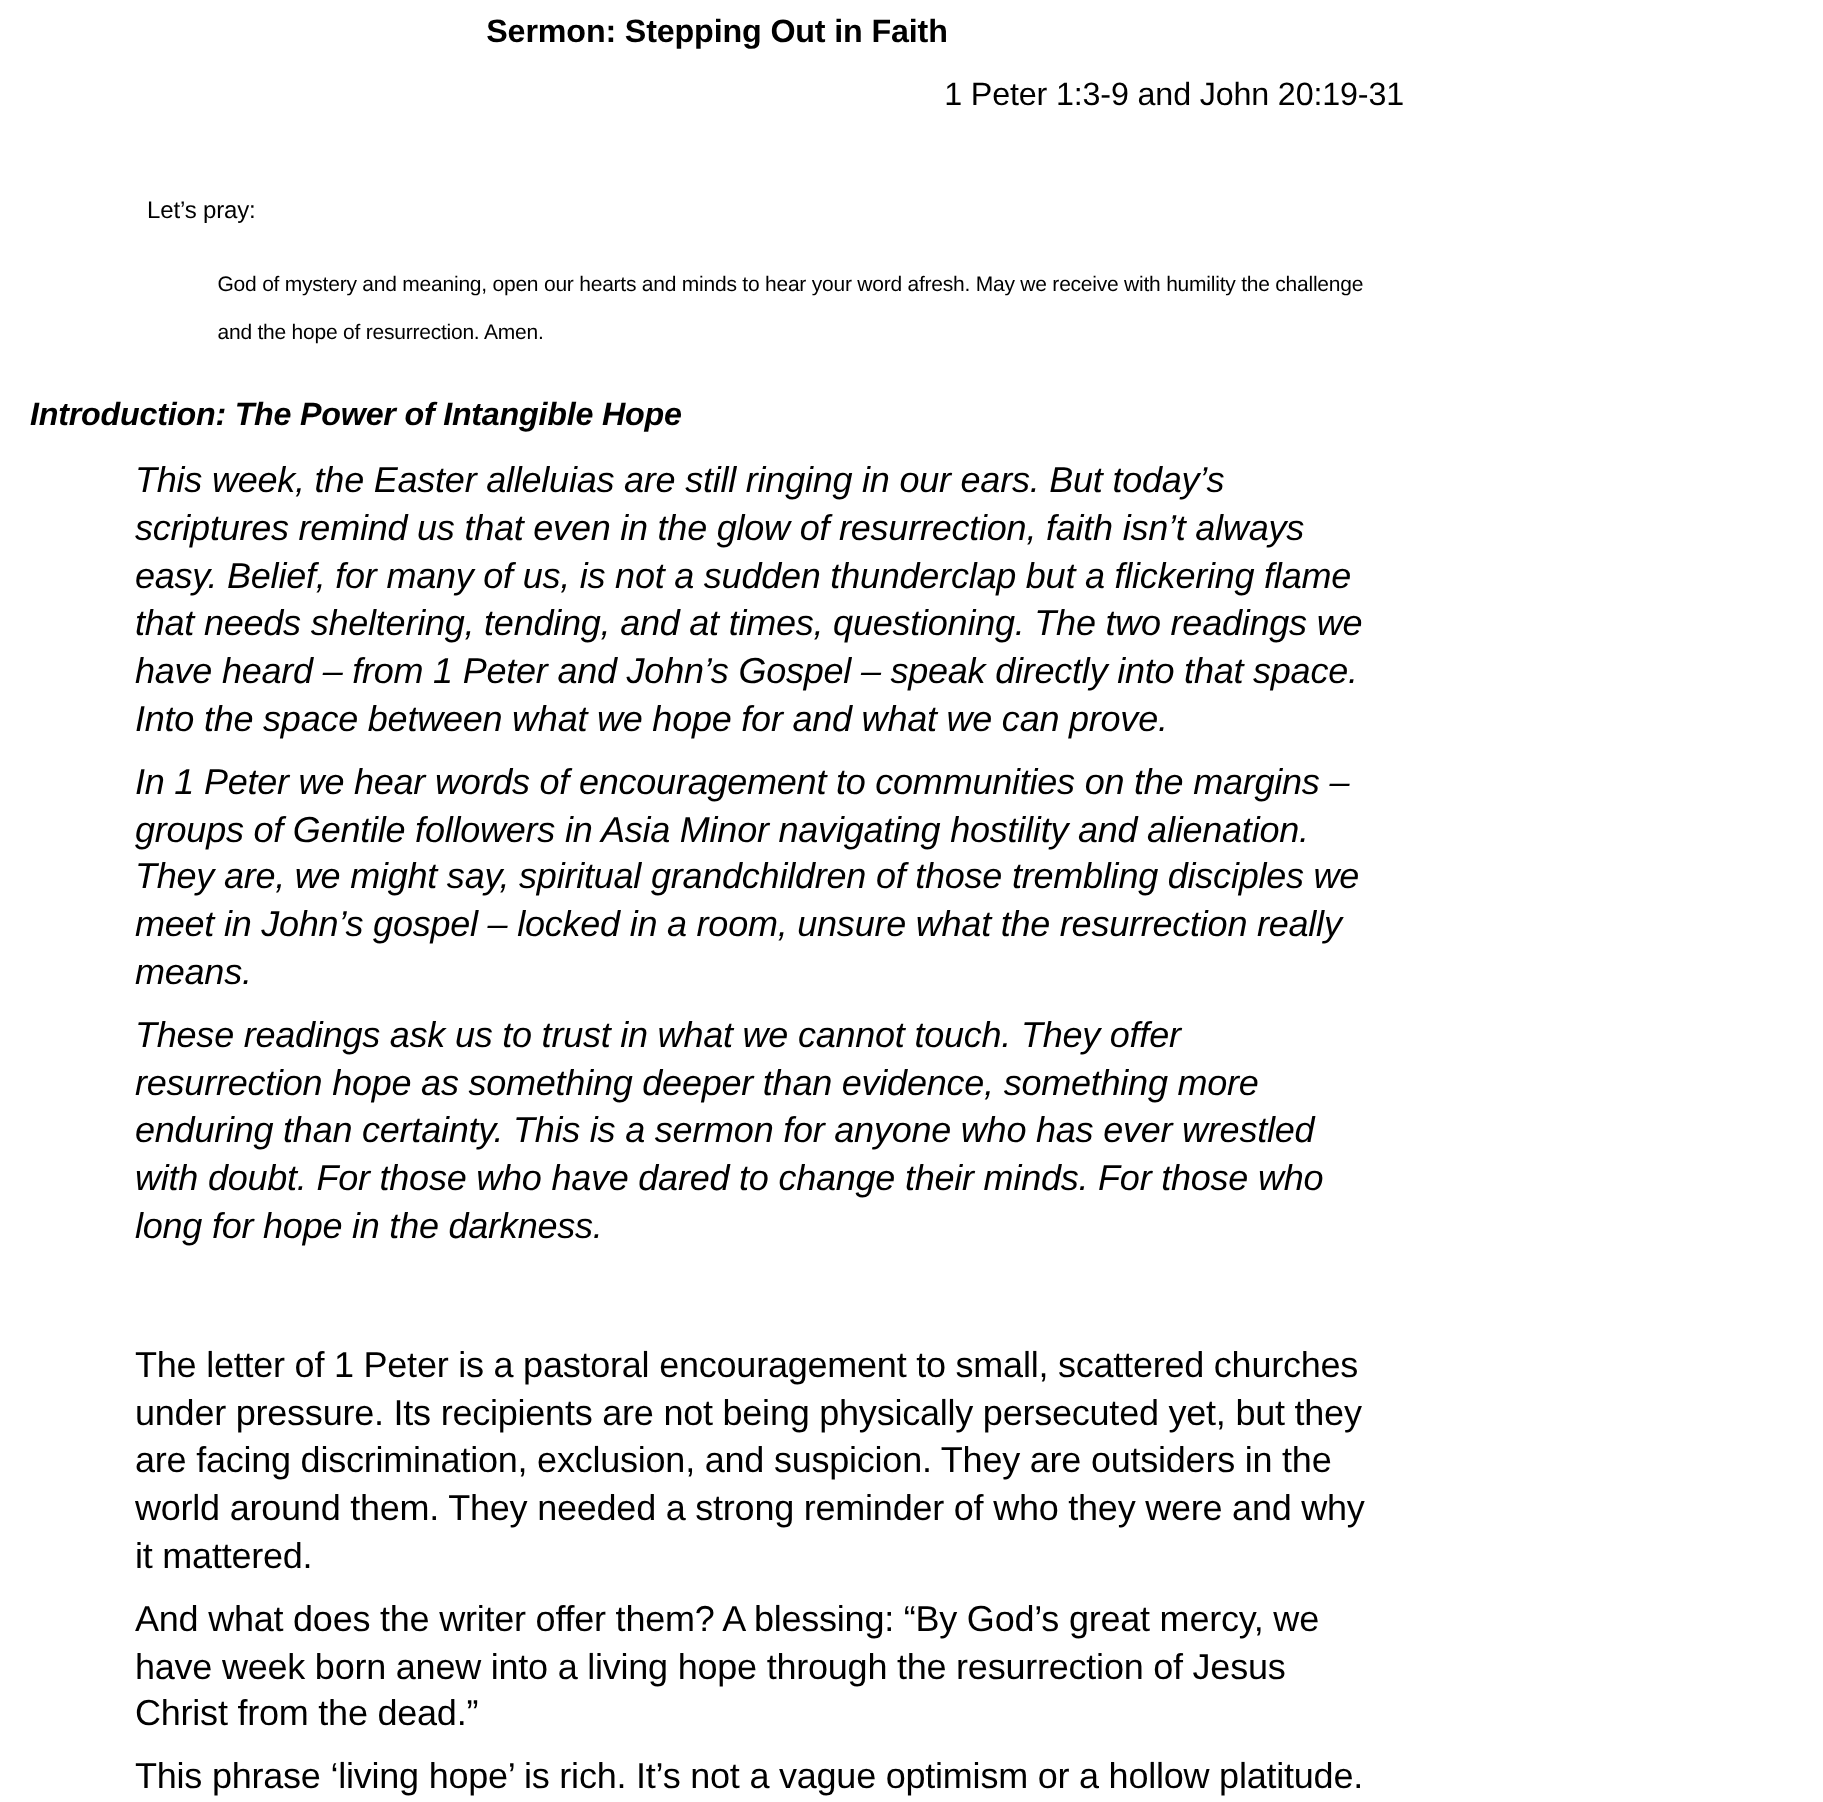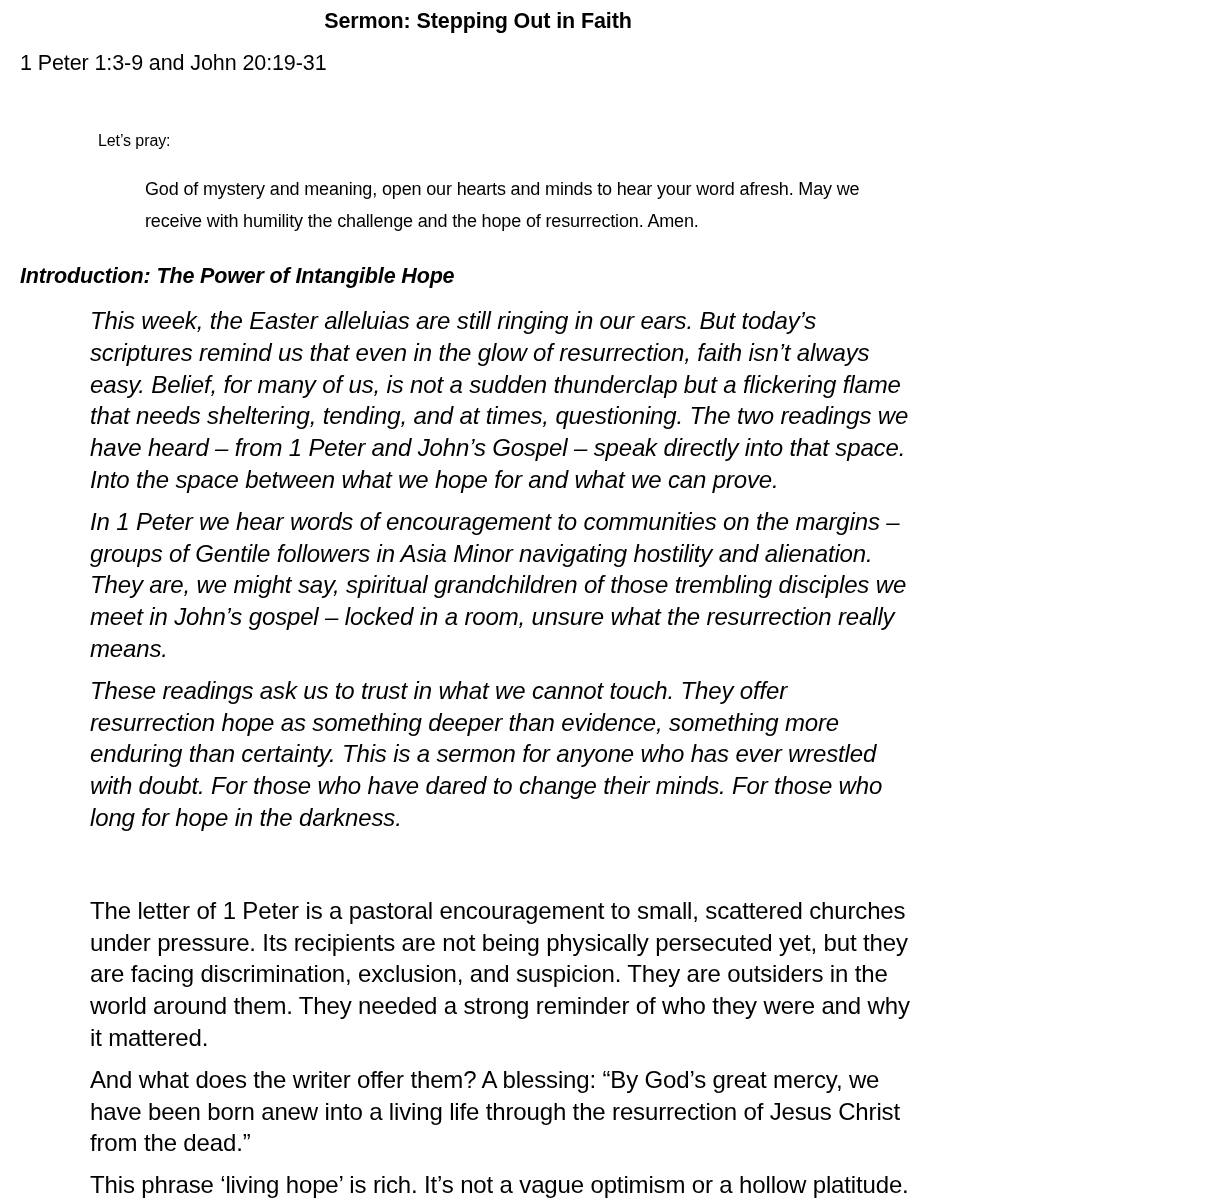--- a/index.html
+++ b/index.html
@@ -28,41 +28,41 @@
   .doc-title {
     text-align: center;
     font-size: 21.5px;
     font-weight: bold;
     line-height: 30px;
     margin: 0;
     padding: 0;
     letter-spacing: -0.1px;
   }
   .doc-subtitle {
-    text-align: left;
+    text-align: right;
     font-size: 21.5px;
     font-weight: normal;
     line-height: 30px;
     margin: 12px 0 0 0;
     padding: 0;
     letter-spacing: -0.1px;
   }
 
   
   .prayer-lead {
     margin: 47px 0 0 0;
     padding: 0 0 0 78px;
     font-size: 16px;
     line-height: 31px;
     letter-spacing: -0.1px;
   }
   .prayer-body {
     margin: 18px 0 0 0;
     padding: 0 22px 0 125px;
-    font-size: 18px;
+    font-size: 14px;
     line-height: 31.5px;
     letter-spacing: -0.15px;
   }
 
   
   .section {
     margin: 0;
     padding: 0;
   }
   .section-first {
@@ -114,18 +114,18 @@
     <div class="section-body">
       <p class="para para-first">This week, the Easter alleluias are still ringing in our ears. But today’s scriptures remind us that even in the glow of resurrection, faith isn’t always easy. Belief, for many of us, is not a sudden thunderclap but a flickering flame that needs sheltering, tending, and at times, questioning. The two readings we have heard – from 1 Peter and John’s Gospel – speak directly into that space. Into the space between what we hope for and what we can prove.</p>
       <p class="para">In 1 Peter we hear words of encouragement to communities on the margins – groups of Gentile followers in Asia Minor navigating hostility and alienation. They are, we might say, spiritual grandchildren of those trembling disciples we meet in John’s gospel – locked in a room, unsure what the resurrection really means.</p>
       <p class="para">These readings ask us to trust in what we cannot touch. They offer resurrection hope as something deeper than evidence, something more enduring than certainty. This is a sermon for anyone who has ever wrestled with doubt. For those who have dared to change their minds. For those who long for hope in the darkness.</p>
     </div>
   </section>
 
   <section class="section section-next">
     <div class="section-body">
       <p class="para para-first">The letter of 1 Peter is a pastoral encouragement to small, scattered churches under pressure. Its recipients are not being physically persecuted yet, but they are facing discrimination, exclusion, and suspicion. They are outsiders in the world around them. They needed a strong reminder of who they were and why it mattered.</p>
-      <p class="para">And what does the writer offer them? A blessing: “By God’s great mercy, we have been born anew into a living life through the resurrection of Jesus Christ from the dead.”</p>
+      <p class="para">And what does the writer offer them? A blessing: “By God’s great mercy, we have week born anew into a living hope through the resurrection of Jesus Christ from the dead.”</p>
       <p class="para">This phrase ‘living hope’ is rich. It’s not a vague optimism or a hollow platitude. This is hope rooted in resurrection – in the transformation of death into life. Just as Jesus offered Nicodemus the possibility of new birth in John’s gospel, so now Peter reminds these believers that they too have been spiritually reborn. Not into comfort, but into courage. Not into wealth, but into joy.</p>
     </div>
   </section>
 
 </div>
 
 </body></html>

